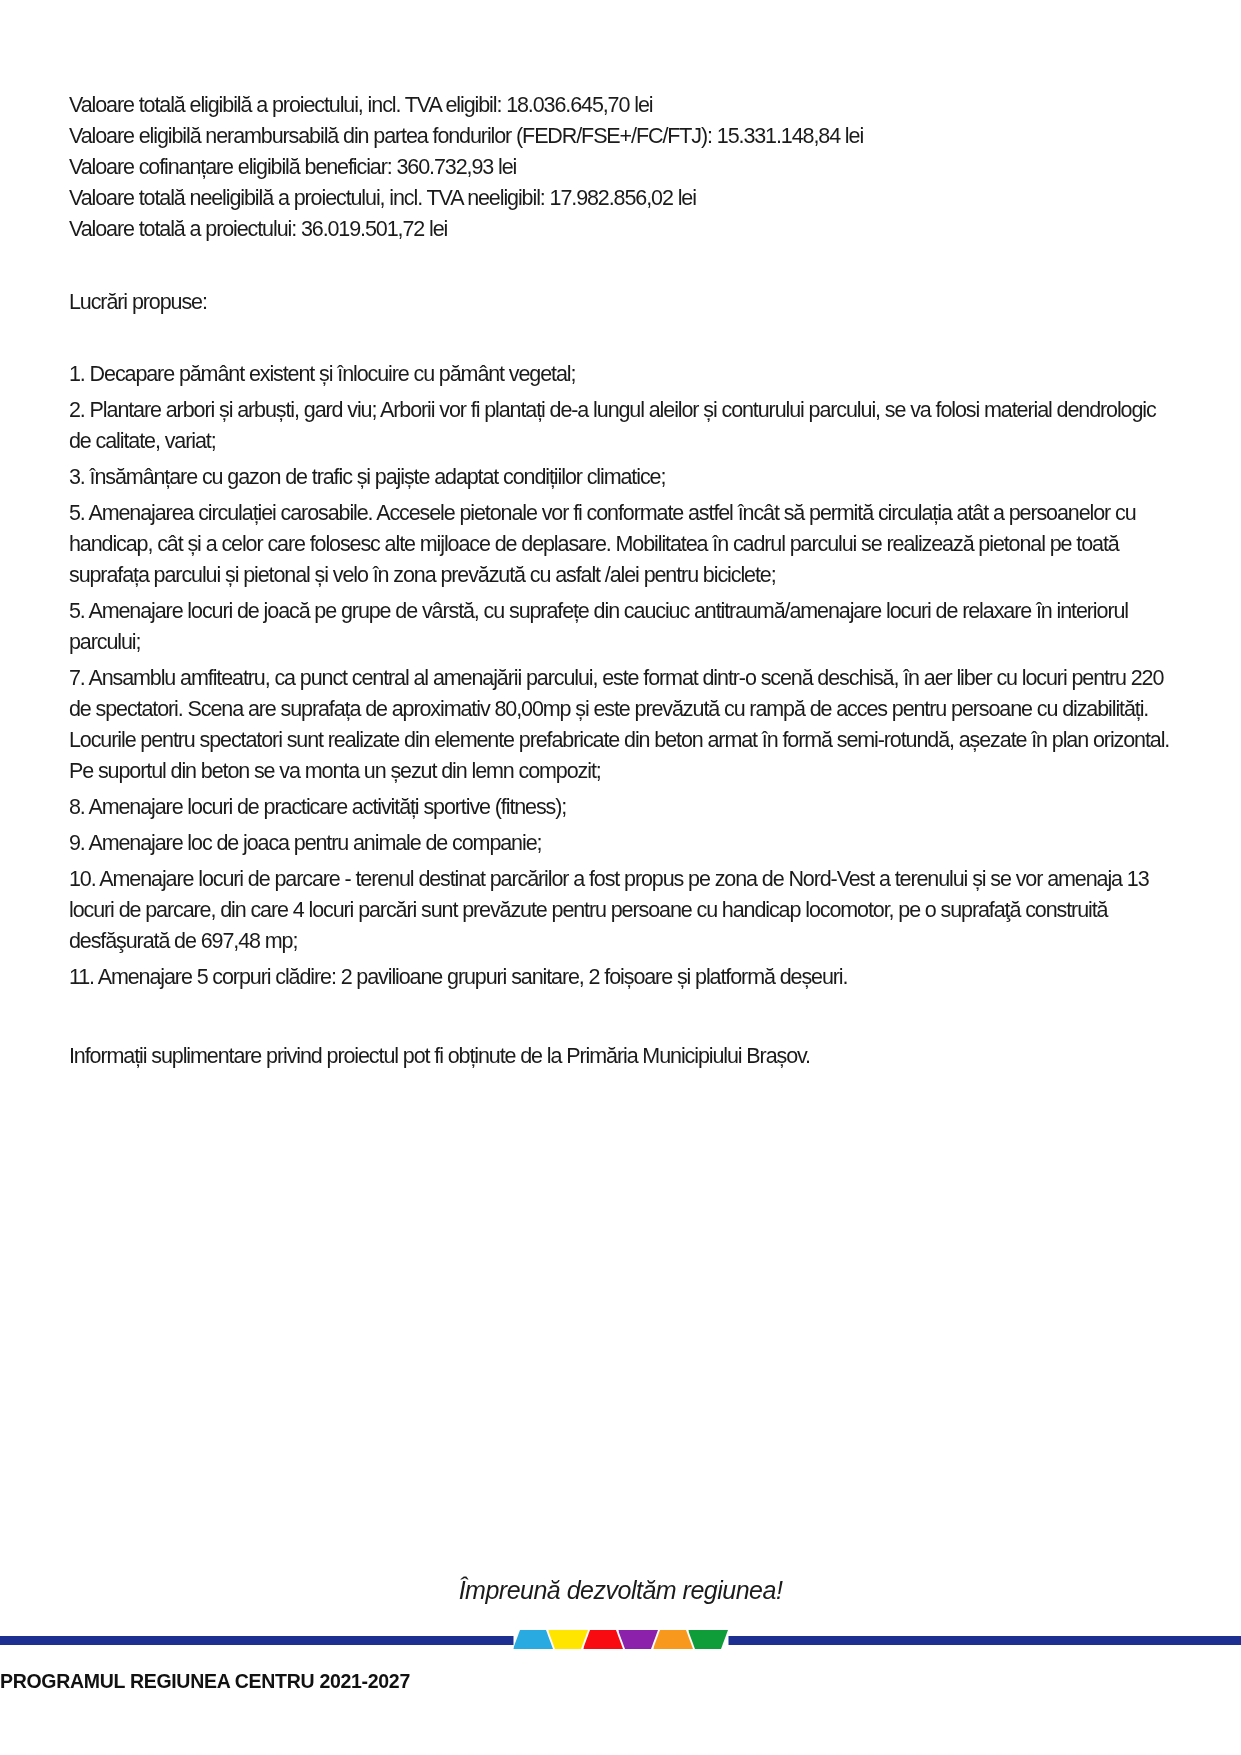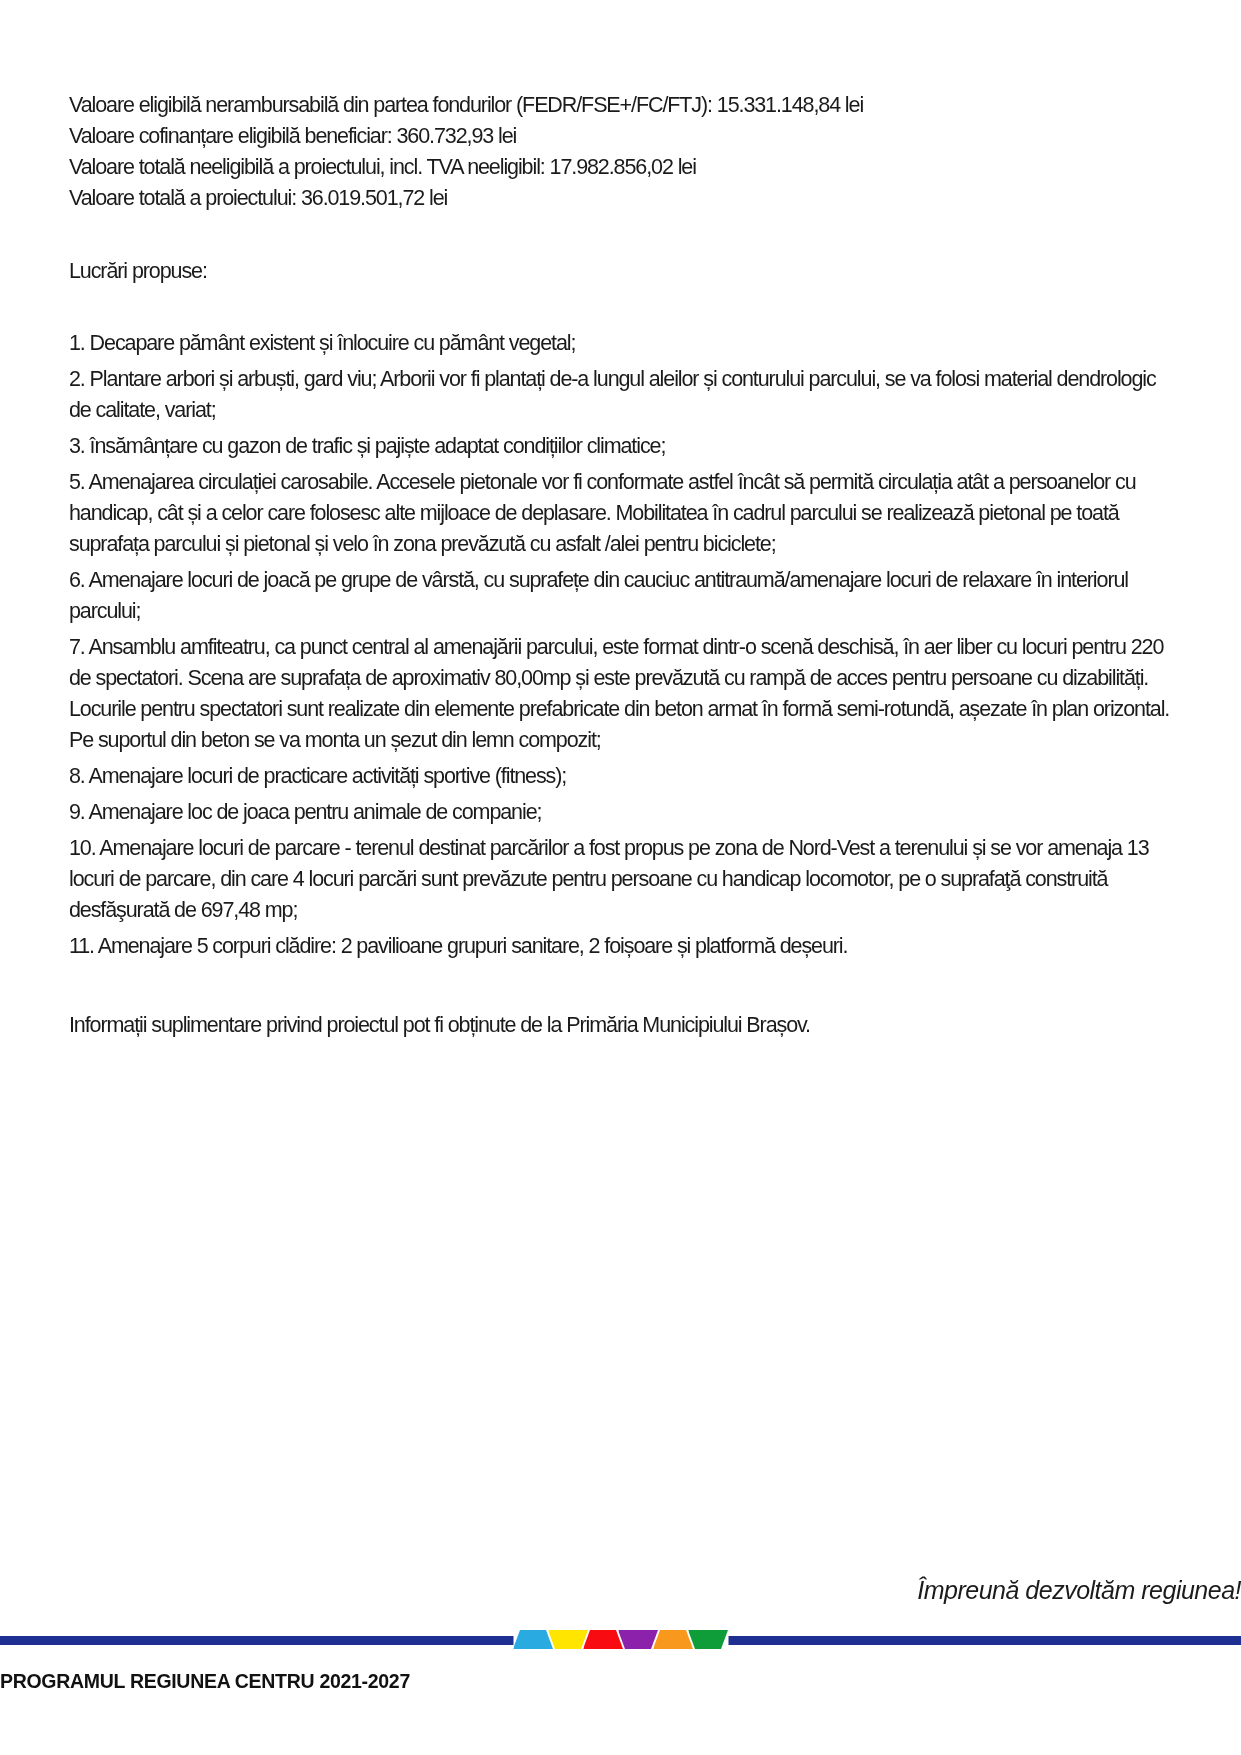--- a/index.html
+++ b/index.html
@@ -26,21 +26,21 @@
   .works-heading { margin-top: 42px; }
   .works-list { margin-top: 41px; }
   .works-list p { margin: 0 0 5px 0; }
   .info-line { margin-top: 48px; }
 
   .slogan {
     position: absolute;
     top: 1576px;
     left: 0;
     width: 100%;
-    text-align: right;
+    text-align: center;
     font-style: italic;
     font-size: 25px;
     letter-spacing: -0.5px;
     color: #1b1b1b;
   }
 
   .band-line {
     position: absolute;
     top: 1636px;
     left: 0;
@@ -79,34 +79,35 @@
   }
 </style>
 </head>
 <body>
 
 <div class="page">
 
   <div class="doc-body">
 
     <div class="values-block">
+      <div class="value-line">Valoare totală eligibilă a proiectului, incl. TVA eligibil: 18.036.645,70 lei</div>
       <div class="value-line">Valoare eligibilă nerambursabilă din partea fondurilor (FEDR/FSE+/FC/FTJ): 15.331.148,84 lei</div>
       <div class="value-line">Valoare cofinanțare eligibilă beneficiar: 360.732,93 lei</div>
       <div class="value-line">Valoare totală neeligibilă a proiectului, incl. TVA neeligibil: 17.982.856,02 lei</div>
       <div class="value-line">Valoare totală a proiectului: 36.019.501,72 lei</div>
     </div>
 
     <div class="works-heading">Lucrări propuse:</div>
 
     <div class="works-list">
       <p>1. Decapare pământ existent și înlocuire cu pământ vegetal;</p>
       <p>2. Plantare arbori și arbuști, gard viu; Arborii vor fi plantați de-a lungul aleilor și conturului parcului, se va folosi material dendrologic de calitate, variat;</p>
       <p>3. însămânțare cu gazon de trafic și pajiște adaptat condițiilor climatice;</p>
       <p>5. Amenajarea circulației carosabile. Accesele pietonale vor fi conformate astfel încât să permită circulația atât a persoanelor cu handicap, cât și a celor care folosesc alte mijloace de deplasare. Mobilitatea în cadrul parcului se realizează pietonal pe toată suprafața parcului și pietonal și velo în zona prevăzută cu asfalt /alei pentru biciclete;</p>
-      <p>6. Amenajare locuri de joacă pe grupe de vârstă, cu suprafețe din cauciuc antitraumă/amenajare locuri de relaxare în interiorul parcului;</p>
+      <p>5. Amenajare locuri de joacă pe grupe de vârstă, cu suprafețe din cauciuc antitraumă/amenajare locuri de relaxare în interiorul parcului;</p>
       <p>7. Ansamblu amfiteatru, ca punct central al amenajării parcului, este format dintr-o scenă deschisă, în aer liber cu locuri pentru 220 de spectatori. Scena are suprafața de aproximativ 80,00mp și este prevăzută cu rampă de acces pentru persoane cu dizabilități. Locurile pentru spectatori sunt realizate din elemente prefabricate din beton armat în formă semi-rotundă, așezate în plan orizontal. Pe suportul din beton se va monta un șezut din lemn compozit;</p>
       <p>8. Amenajare locuri de practicare activități sportive (fitness);</p>
       <p>9. Amenajare loc de joaca pentru animale de companie;</p>
       <p>10. Amenajare locuri de parcare - terenul destinat parcărilor a fost propus pe zona de Nord-Vest a terenului și se vor amenaja 13 locuri de parcare, din care 4 locuri parcări sunt prevăzute pentru persoane cu handicap locomotor, pe o suprafaţă construită desfăşurată de 697,48 mp;</p>
       <p>11. Amenajare 5 corpuri clădire: 2 pavilioane grupuri sanitare, 2 foișoare și platformă deșeuri.</p>
     </div>
 
     <div class="info-line">Informații suplimentare privind proiectul pot fi obținute de la Primăria Municipiului Brașov.</div>
 
   </div>

